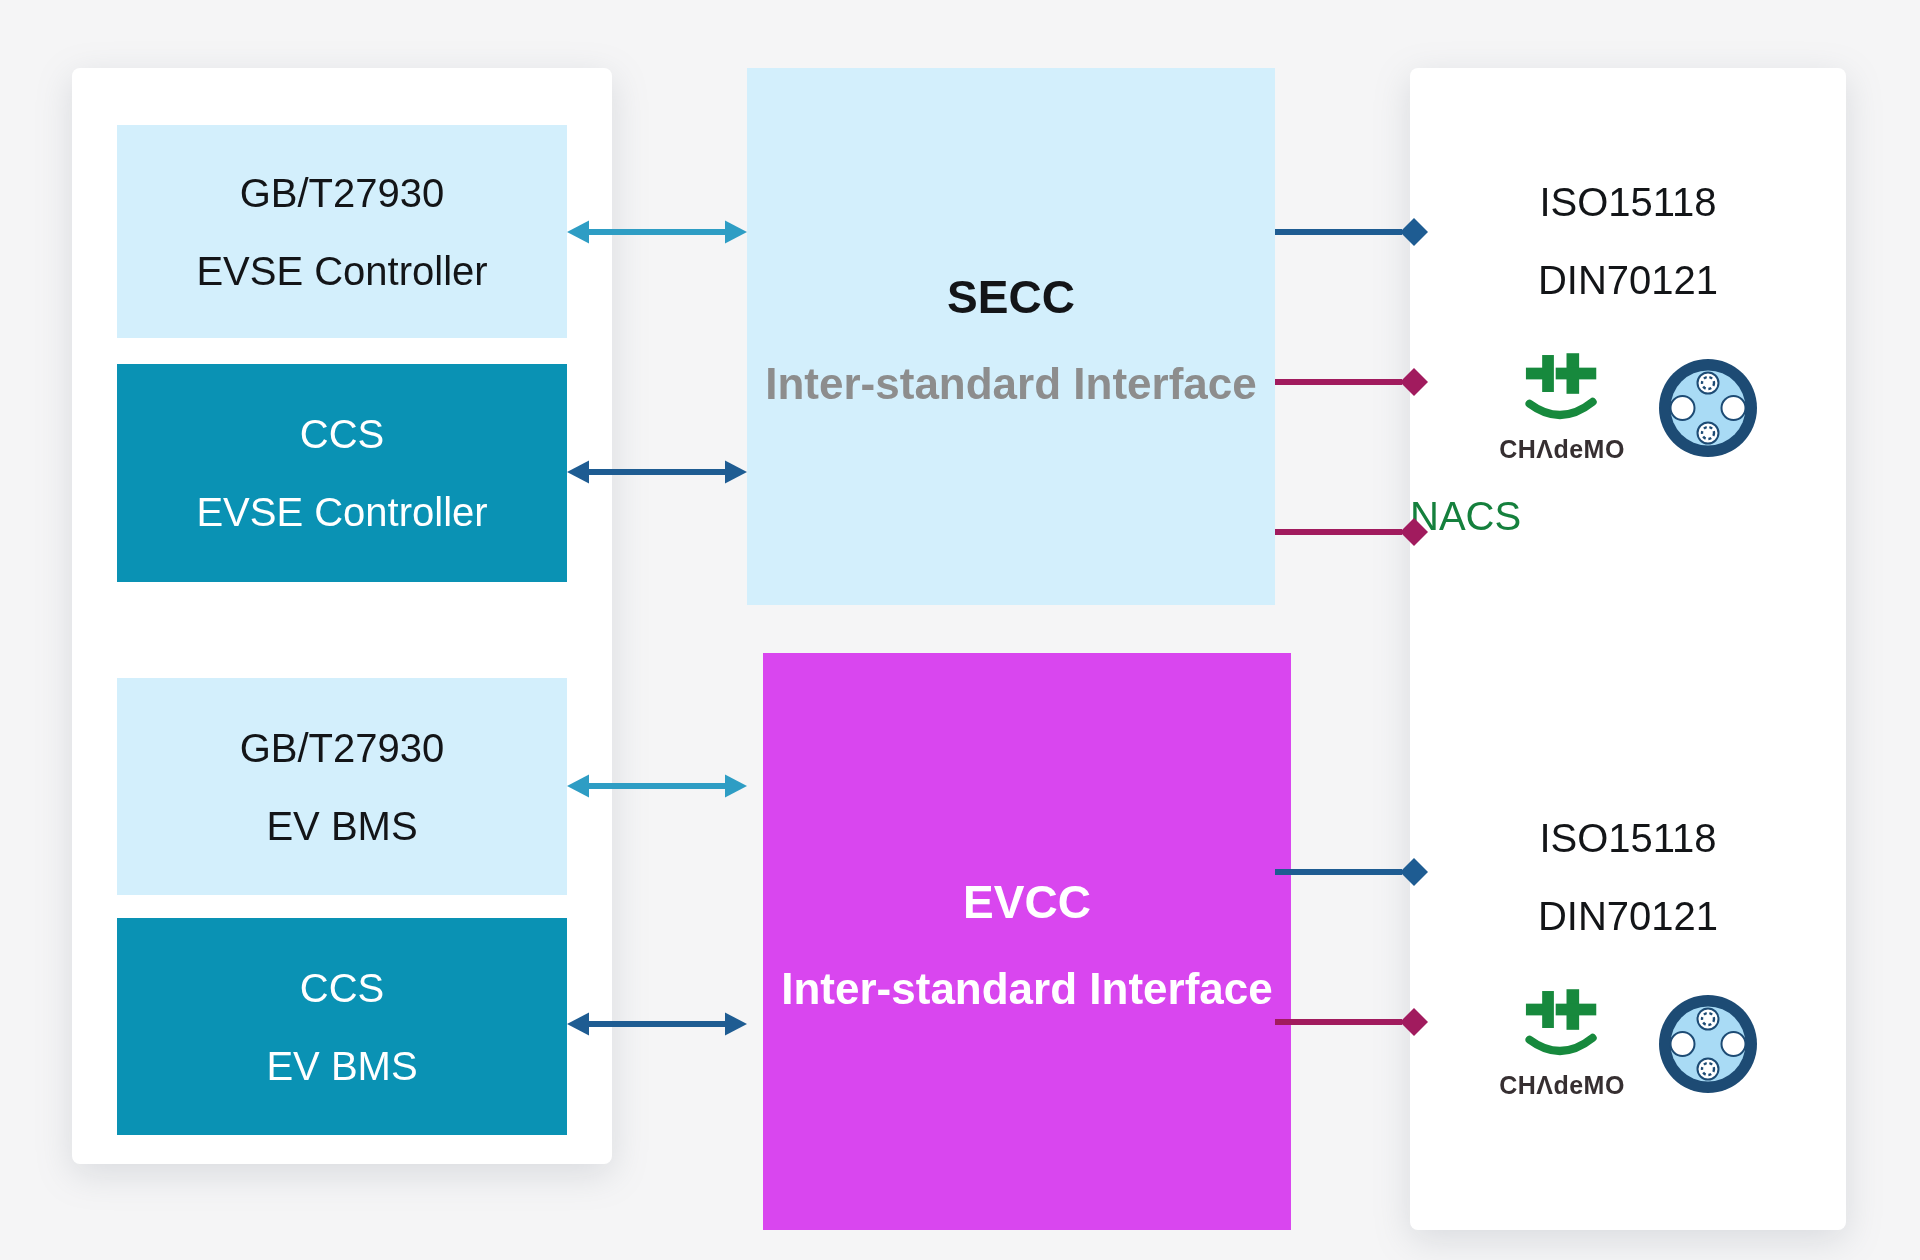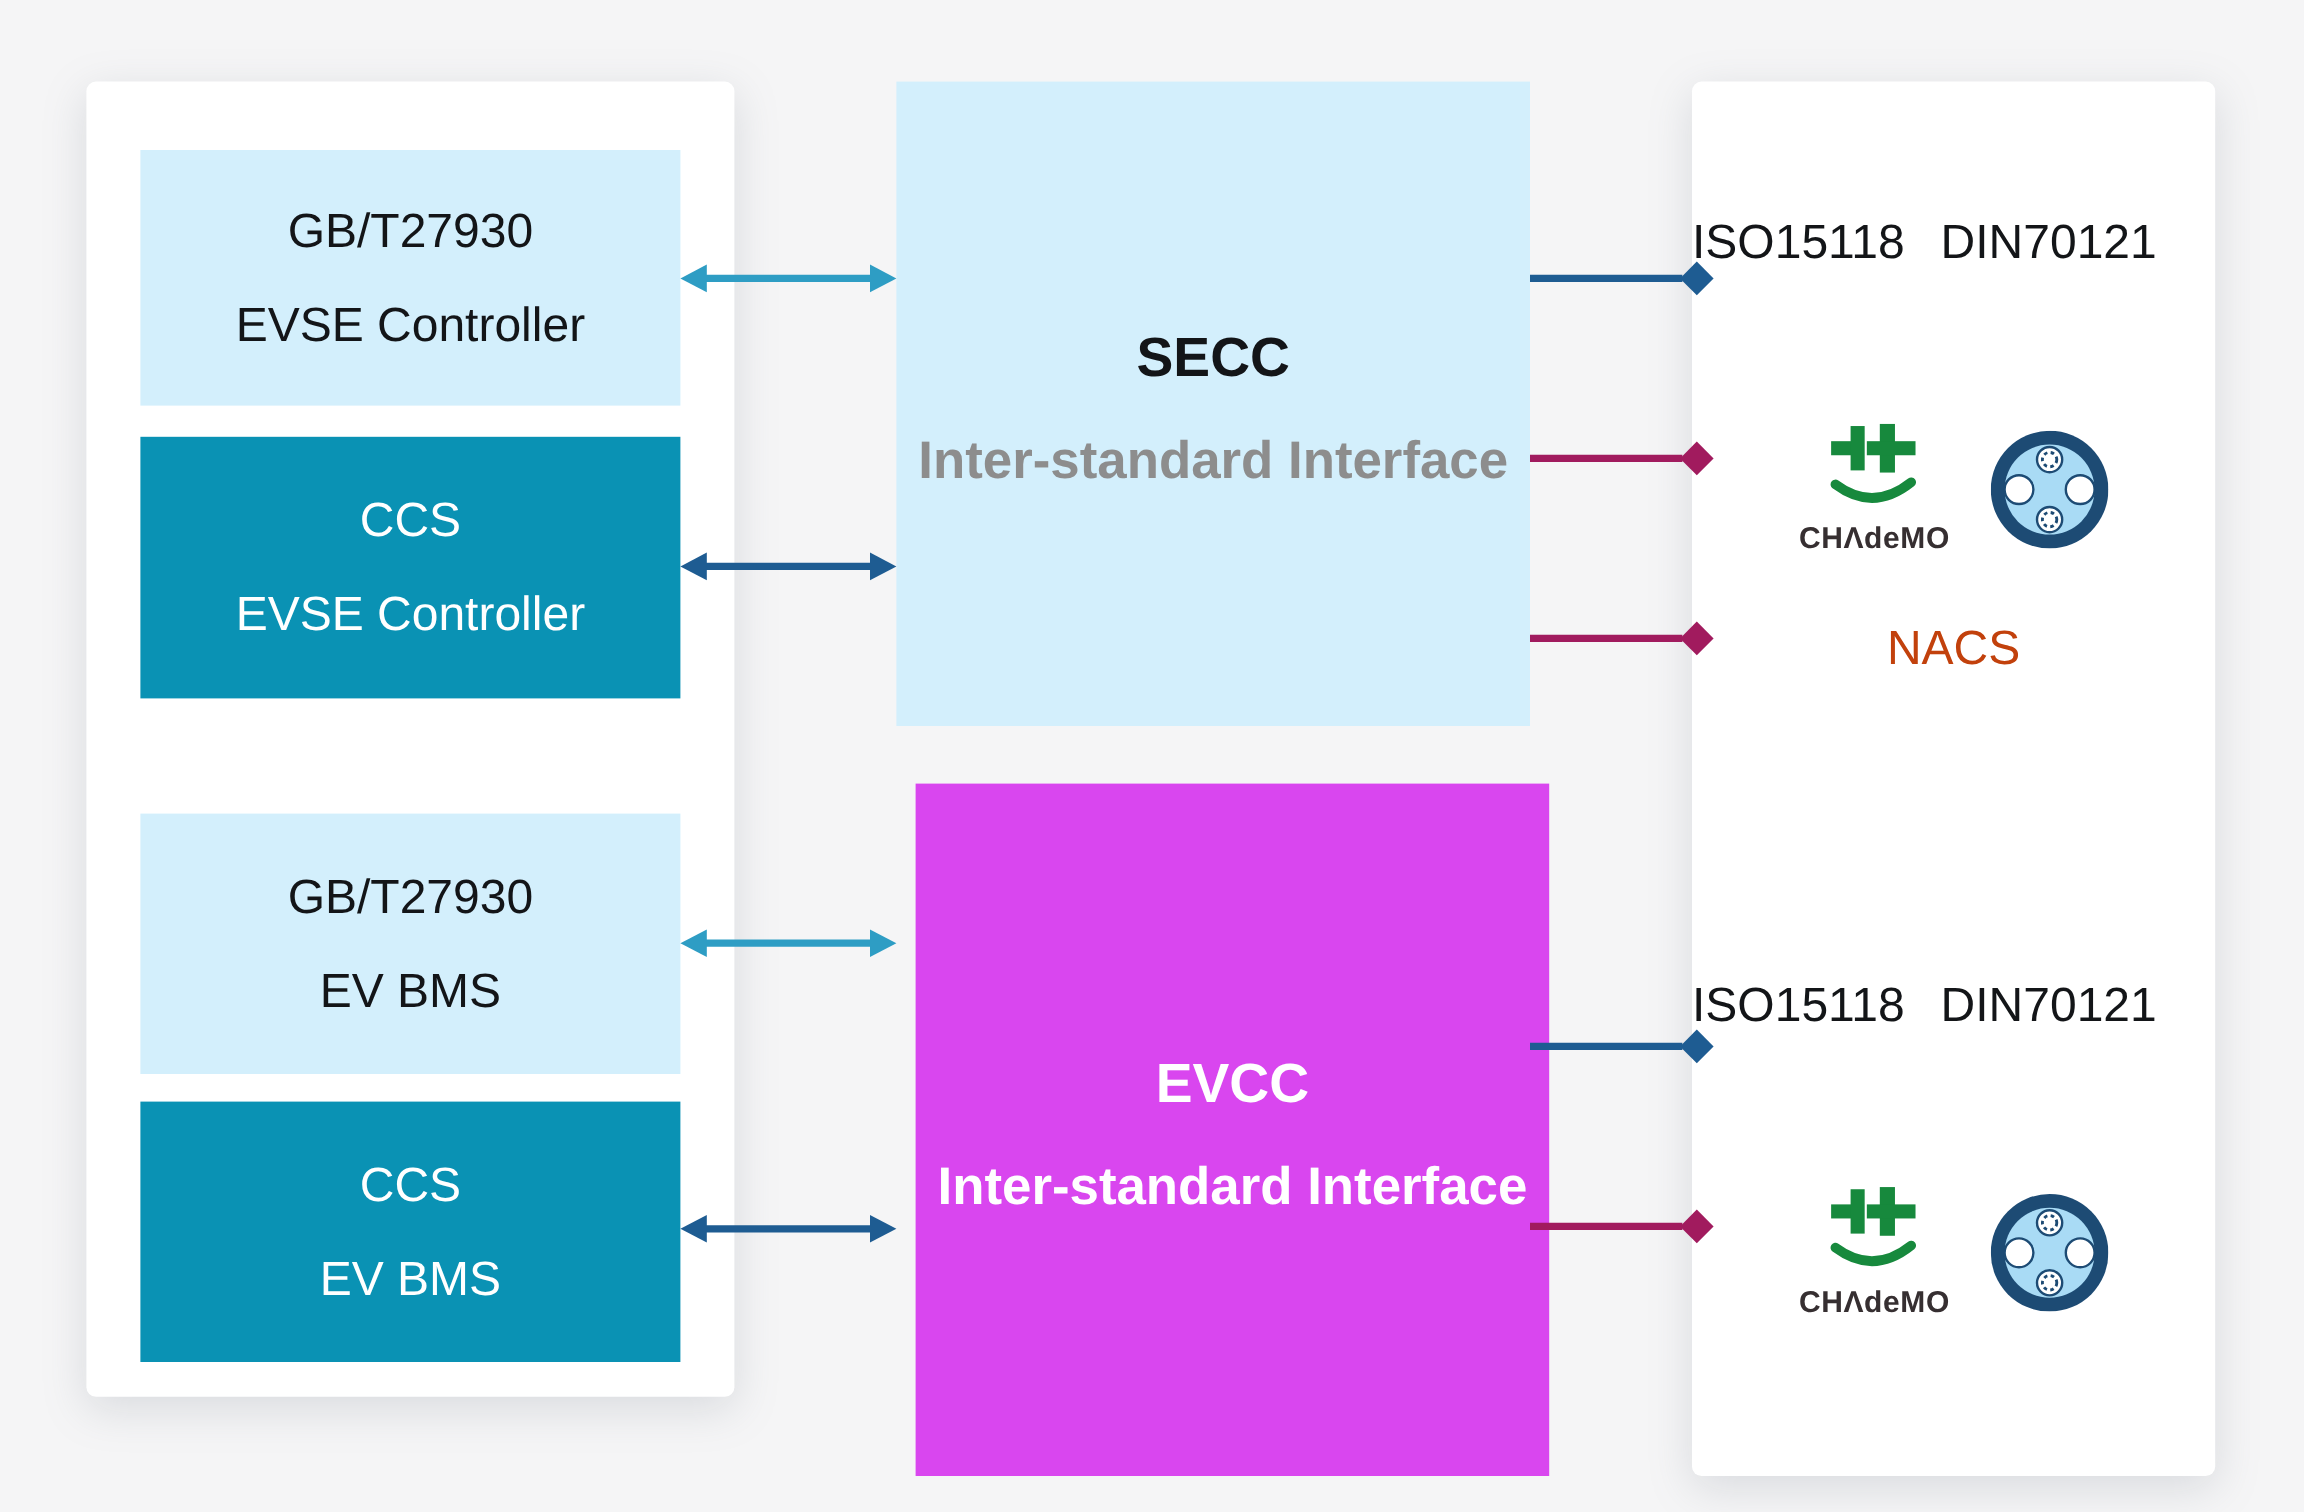--- a/index.html
+++ b/index.html
@@ -29,39 +29,39 @@
     align-items:center;justify-content:center;gap:40px;text-align:center;
   }
   #secc-box{top:68px;height:537px;background:#D3EFFC;}
   #evcc-box{top:653px;height:577px;background:#d946ef;margin-left:16px;}
   .big-title{font-size:46px;font-weight:700;line-height:54px;text-align:center;}
   #secc-box .big-title{color:#131518;}
   #secc-box .big-sub{color:#8D8D8D;}
   #evcc-box .big-title,#evcc-box .big-sub{color:#FFFFFF;}
   .big-sub{font-size:44px;font-weight:700;line-height:40px;}
   .std-block{
-    position:absolute;left:0;width:100%;display:flex;flex-direction:row;
+    position:absolute;left:0;width:100%;display:flex;flex-direction:column;
     align-items:center;gap:30px;color:#131518;
   }
   .std-line{font-size:40px;font-weight:500;line-height:48px;white-space:nowrap;}
   #std-top{top:110px;}
   #std-bottom{top:746px;}
   .logos-row{
     position:absolute;left:0;width:100%;display:flex;flex-direction:row;
     align-items:center;justify-content:center;gap:34px;
   }
   #logos-top{top:282px;height:116px;}
   #logos-bottom{top:918px;height:116px;}
   .chademo{display:flex;flex-direction:column;align-items:center;gap:4px;}
   .chademo-word{
     font-size:25px;font-weight:700;color:#362F31;letter-spacing:0.5px;white-space:nowrap;
   }
   .nacs{
-    position:absolute;left:0;top:448px;width:100%;text-align:center;
-    font-size:40px;font-weight:500;line-height:48px;color:#c2410c;
+    position:absolute;left:0;top:424px;width:100%;
+    font-size:40px;font-weight:500;line-height:48px;color:#15803d;
   }
   .arrows{position:absolute;left:0;top:0;pointer-events:none;}
   .teal-l{stroke:#2E9DC4;stroke-width:6;}
   .teal-f{fill:#2E9DC4;}
   .navy-l{stroke:#1E5C92;stroke-width:6;}
   .navy-f{fill:#1E5C92;}
   .mag-l{stroke:#A11B5E;stroke-width:6;}
   .mag-f{fill:#A11B5E;}
 </style>
 </head>

